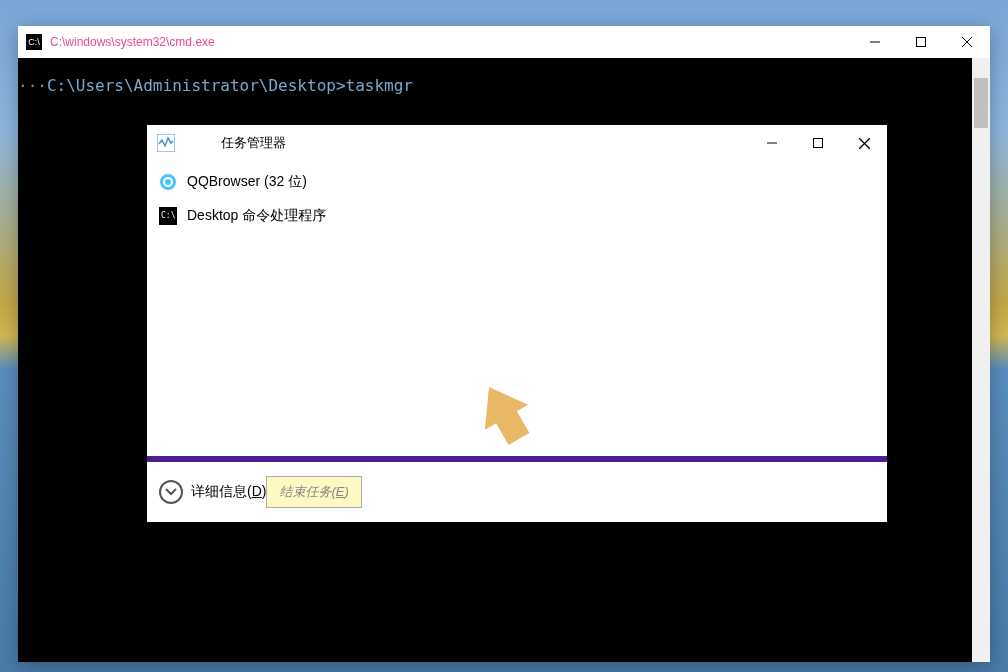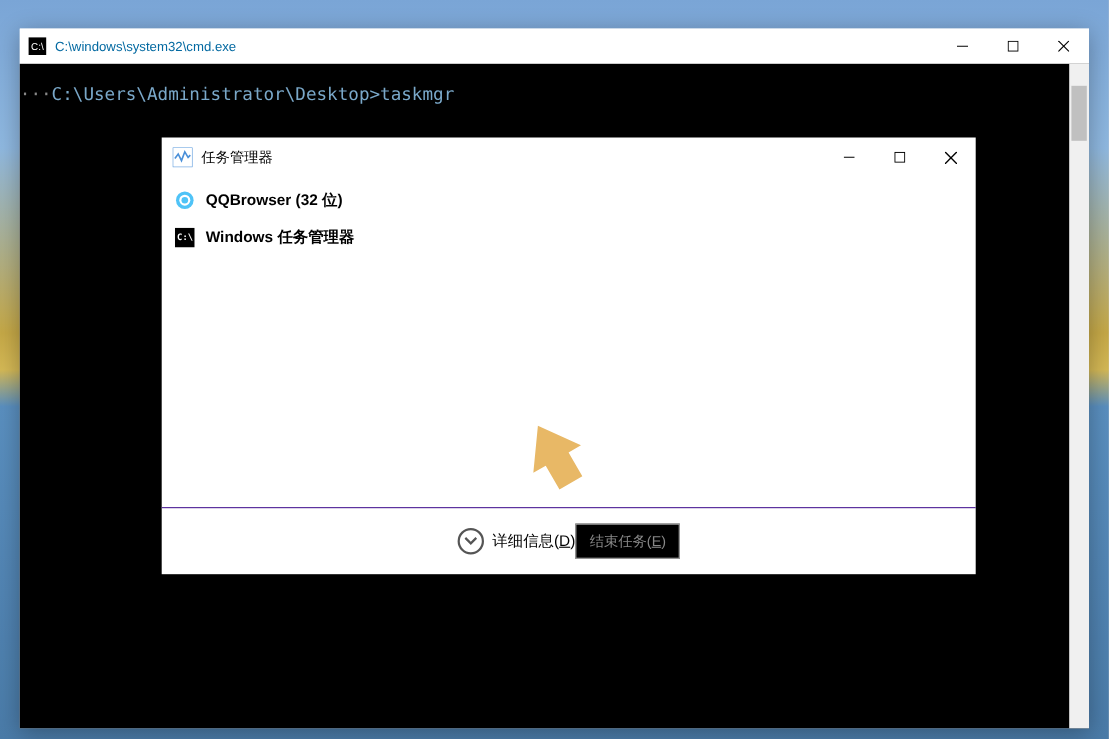--- a/index.html
+++ b/index.html
@@ -35,21 +35,21 @@
   background: #000;
   color: #fff;
   font-size: 9px;
   display: flex;
   align-items: center;
   justify-content: center;
   margin-right: 8px;
 }
 .cmd-title {
   font-size: 12px;
-  color: #0369a1;
+  color: #ec4899;
   flex: 1;
 }
 .cmd-controls {
   display: flex;
 }
 .cmd-ctrl {
   width: 46px;
   height: 32px;
   display: flex;
   align-items: center;
@@ -97,20 +97,21 @@
   background: #fff;
   box-shadow: 0 4px 20px rgba(0,0,0,0.3);
   display: flex;
   flex-direction: column;
 }
 .tm-titlebar {
   height: 36px;
   display: flex;
   align-items: center;
   padding-left: 10px;
+  gap: 38px;
 }
 .tm-icon {
   width: 18px;
   height: 18px;
   margin-right: 8px;
 }
 .tm-title {
   font-size: 13px;
   flex: 1;
 }
@@ -121,22 +122,21 @@
   width: 46px;
   height: 32px;
   display: flex;
   align-items: center;
   justify-content: center;
   cursor: pointer;
 }
 .tm-list {
   flex: 1;
   padding: 4px 6px;
-  border-bottom: 1px solid #4c1d95;
-  font-weight: bold;
+  border-bottom: 6px solid #4c1d95;
 }
 .tm-item {
   height: 34px;
   display: flex;
   align-items: center;
   padding: 0 6px;
   font-size: 14px;
   cursor: default;
 }
 .app-icon {
@@ -146,44 +146,45 @@
   display: inline-flex;
   align-items: center;
   justify-content: center;
   flex-shrink: 0;
 }
 .tm-footer {
   height: 60px;
   display: flex;
   align-items: center;
   padding: 0 12px;
-  justify-content: center;
+  justify-content: flex-start;
 }
 .details-btn {
   display: flex;
   align-items: center;
   font-size: 14px;
   cursor: pointer;
 }
 .chevron-circle {
   width: 24px;
   height: 24px;
   border: 2px solid #555;
   border-radius: 50%;
   display: flex;
   align-items: center;
   justify-content: center;
   margin-right: 8px;
 }
 .end-task-btn {
   padding: 6px 12px;
-  background: #000000;
+  background: #fef9c3;
   border: 1px solid #adadad;
   font-size: 13px;
   color: #888;
+  font-style: italic;
 }
 
 
 .arrow-overlay {
   position: absolute;
   left: 474px;
   top: 378px;
   width: 62px;
   height: 72px;
   pointer-events: none;
@@ -264,21 +265,21 @@
       </span>
       <span>QQBrowser (32 位)</span>
     </div>
     <div class="tm-item">
       <span class="app-icon">
         <svg viewBox="0 0 18 18" width="18" height="18">
             <rect x="0" y="0" width="18" height="18" fill="#000"></rect>
             <text x="2" y="11" fill="#fff" font-size="8" font-family="monospace">C:\</text>
           </svg>
       </span>
-      <span>Windows 任务管理器</span>
+      <span>Desktop 命令处理程序</span>
     </div>
   </div>
   <div class="tm-footer">
     <div class="details-btn">
       <span class="chevron-circle">
         <svg width="12" height="8">
             <polyline points="1,1 6,6 11,1" fill="none" stroke="#555" stroke-width="2"></polyline>
           </svg>
       </span>
       <span><span>详细信息(</span><span class="underline">D</span><span>)</span></span>

